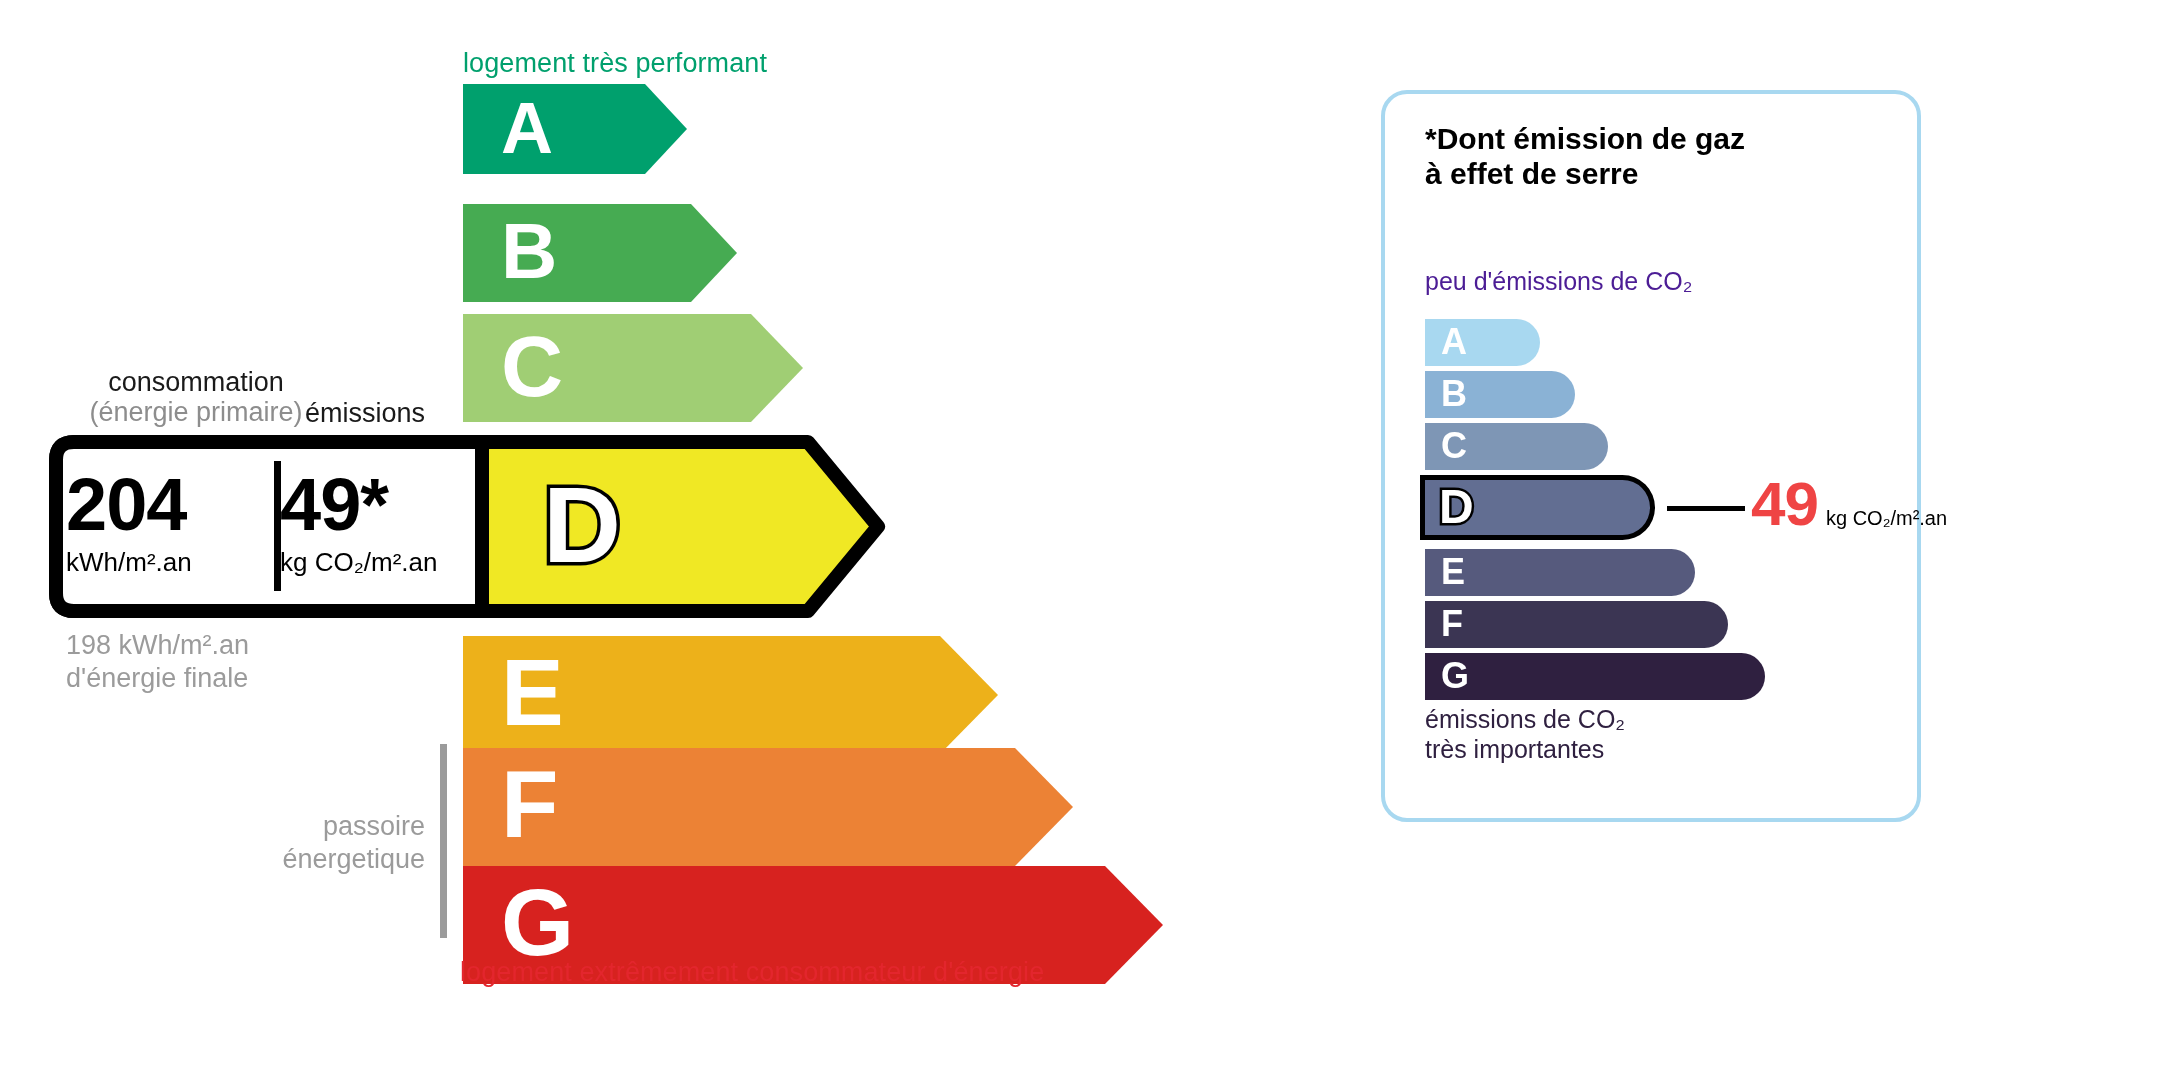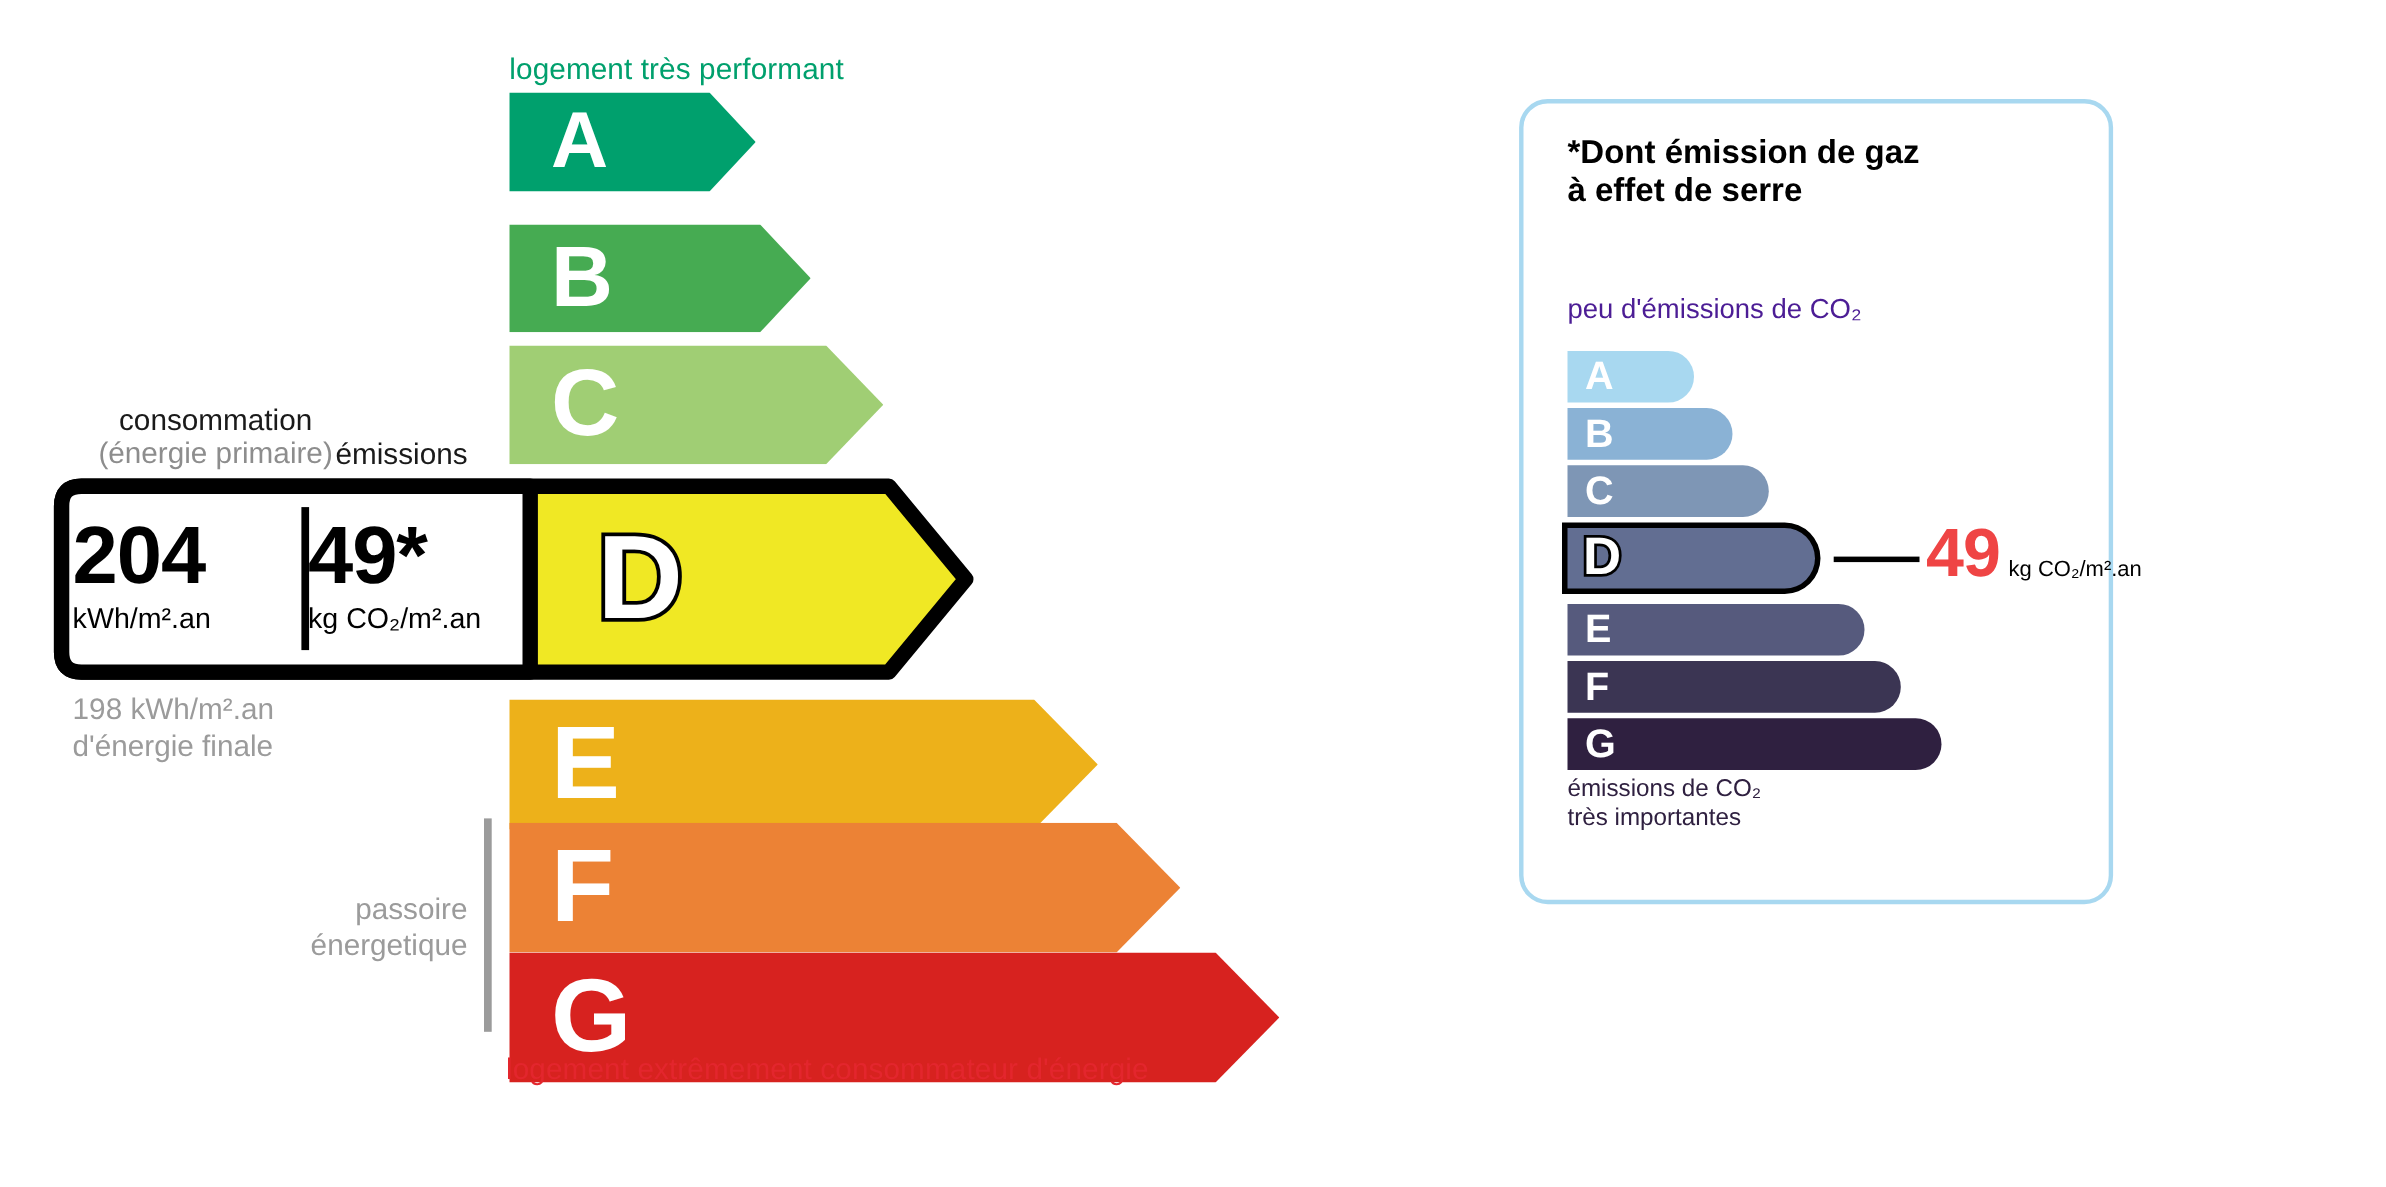--- a/index.html
+++ b/index.html
@@ -185,21 +185,21 @@
   #co2-top-caption {
     position: absolute;
     left: 40px; top: 173px;
     font-size: 25px;
     color: #4c1d95;
     white-space: nowrap;
   }
   #co2-bottom-caption {
     position: absolute;
     left: 40px; top: 610px;
-    font-size: 22px;
+    font-size: 25px;
     color: #2f2040;
     line-height: 1.2;
     white-space: pre-line;
   }
 
   .co2-row {
     position: absolute;
     left: 40px;
     border-radius: 0 999px 999px 0;
   }

